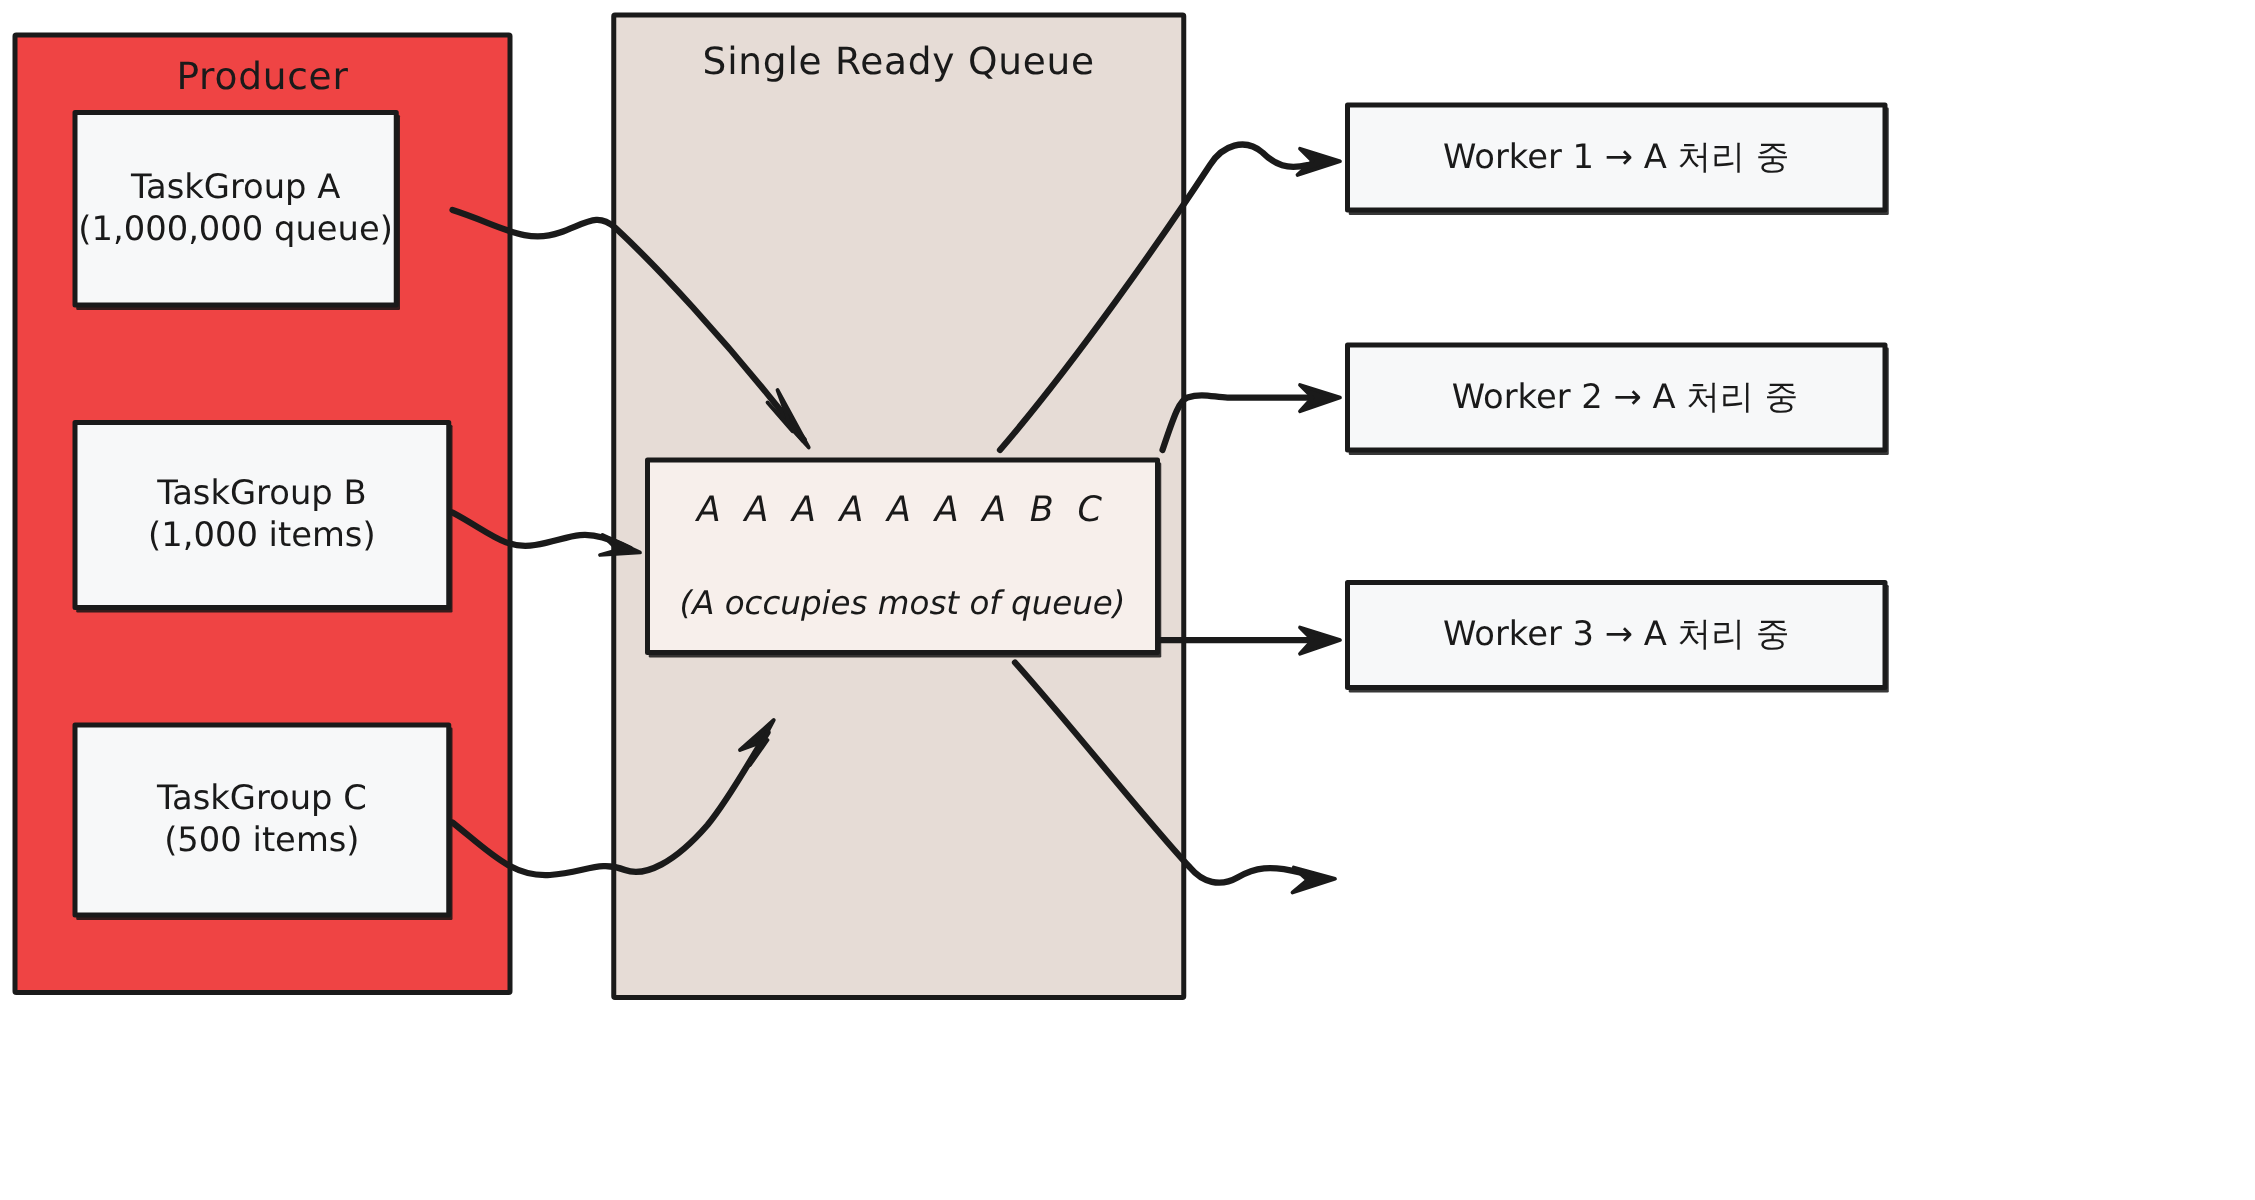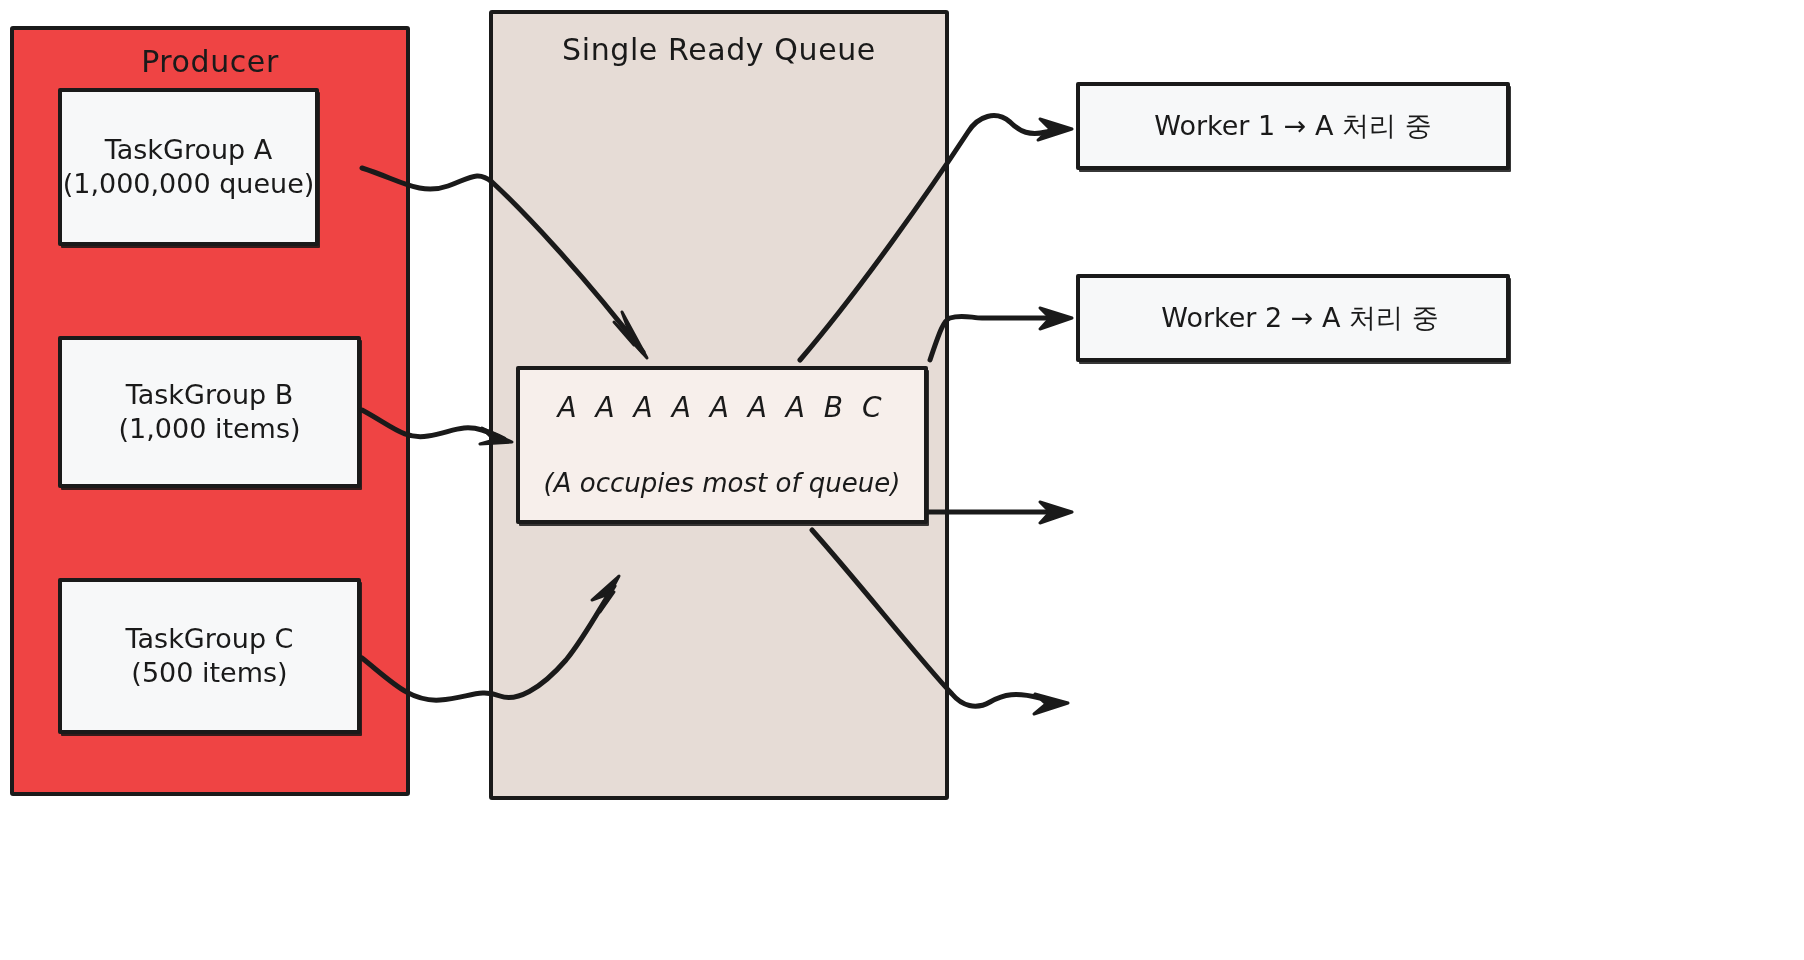--- a/index.html
+++ b/index.html
@@ -137,20 +137,23 @@
     <div class="l2">(A occupies most of  queue)</div>
   </div>
 
 
   <div class="node worker-node" style="top:82px;">
     <div class="l1">Worker 1 → A 처리 중</div>
   </div>
   <div class="node worker-node" style="top:274px;padding-left:14px;">
     <div class="l1">Worker 2 → A 처리 중</div>
   </div>
+  <div class="node worker-node" style="top:464px;">
+    <div class="l1">Worker 3 → A 처리 중</div>
+  </div>
 
   <svg id="arrows" viewBox="0 0 1804 960">
 
     <g>
       <path d="M 362,168 C 400,180 420,196 448,186 C 470,178 478,170 492,182
                C 520,208 580,270 643,352"></path>
       <path class="head" d="M 647,358 L 614,322 L 634,345 L 622,312 Z"></path>
     </g>
 
     <g>

